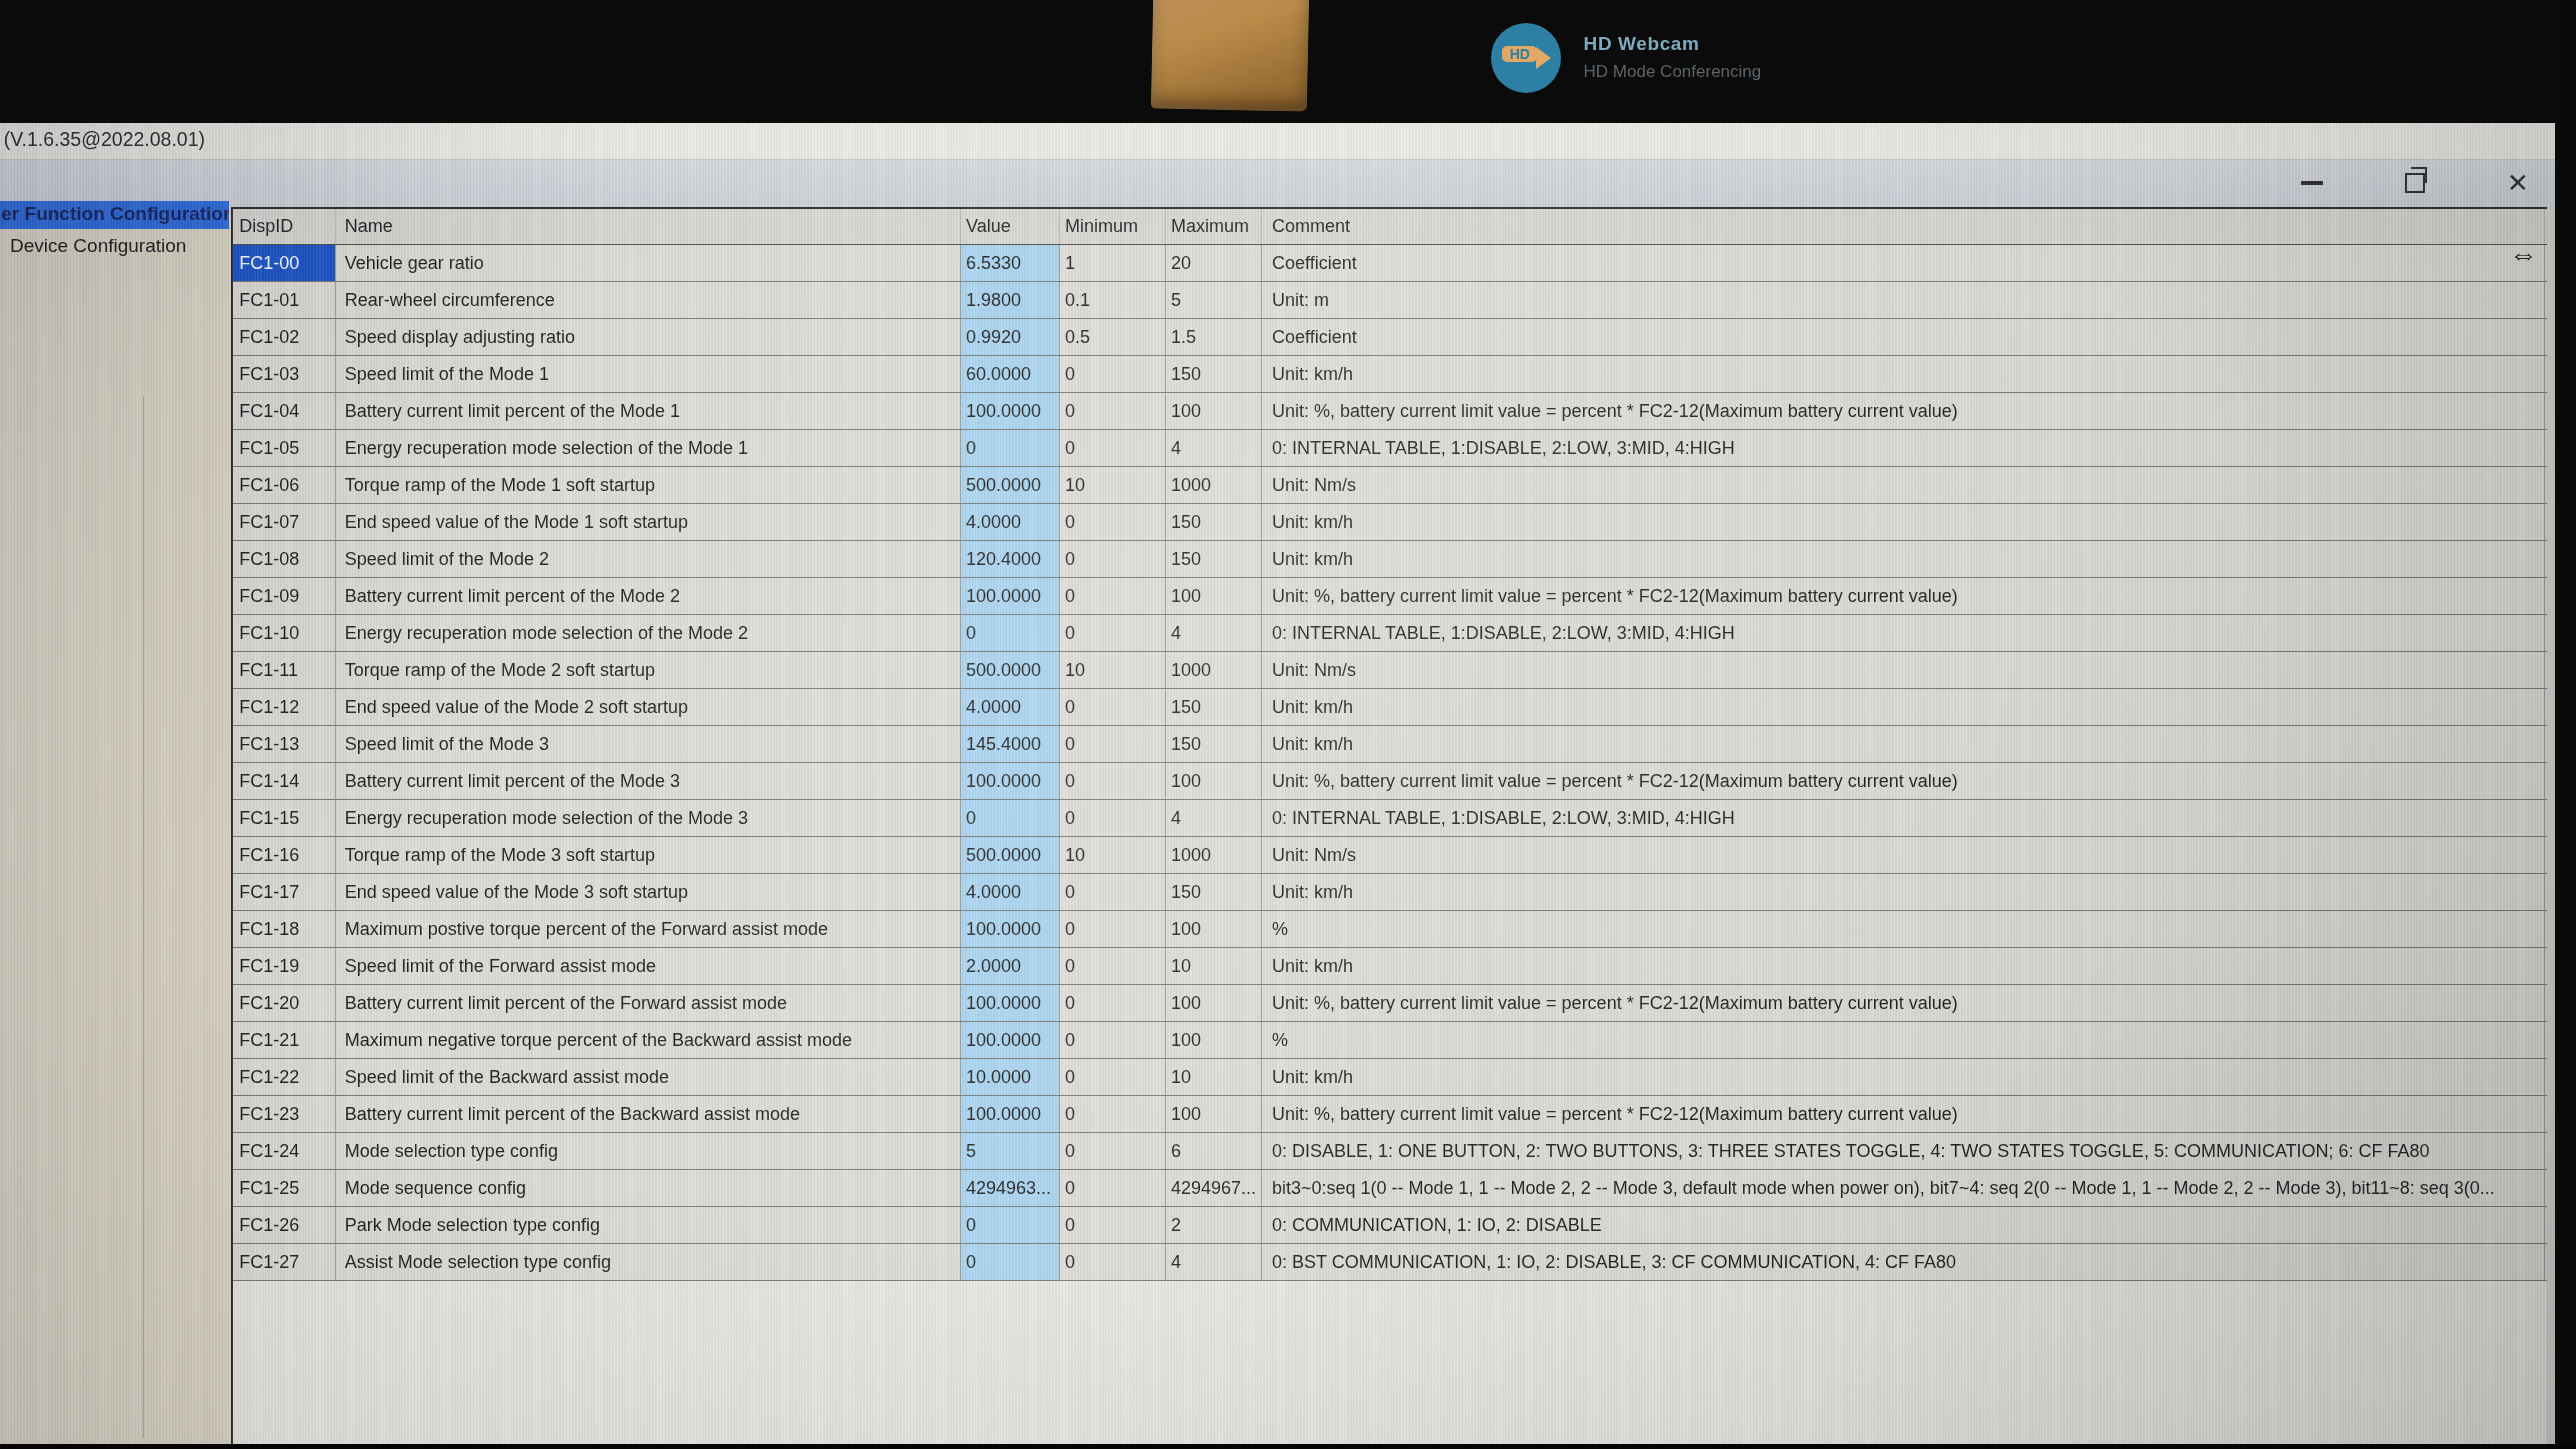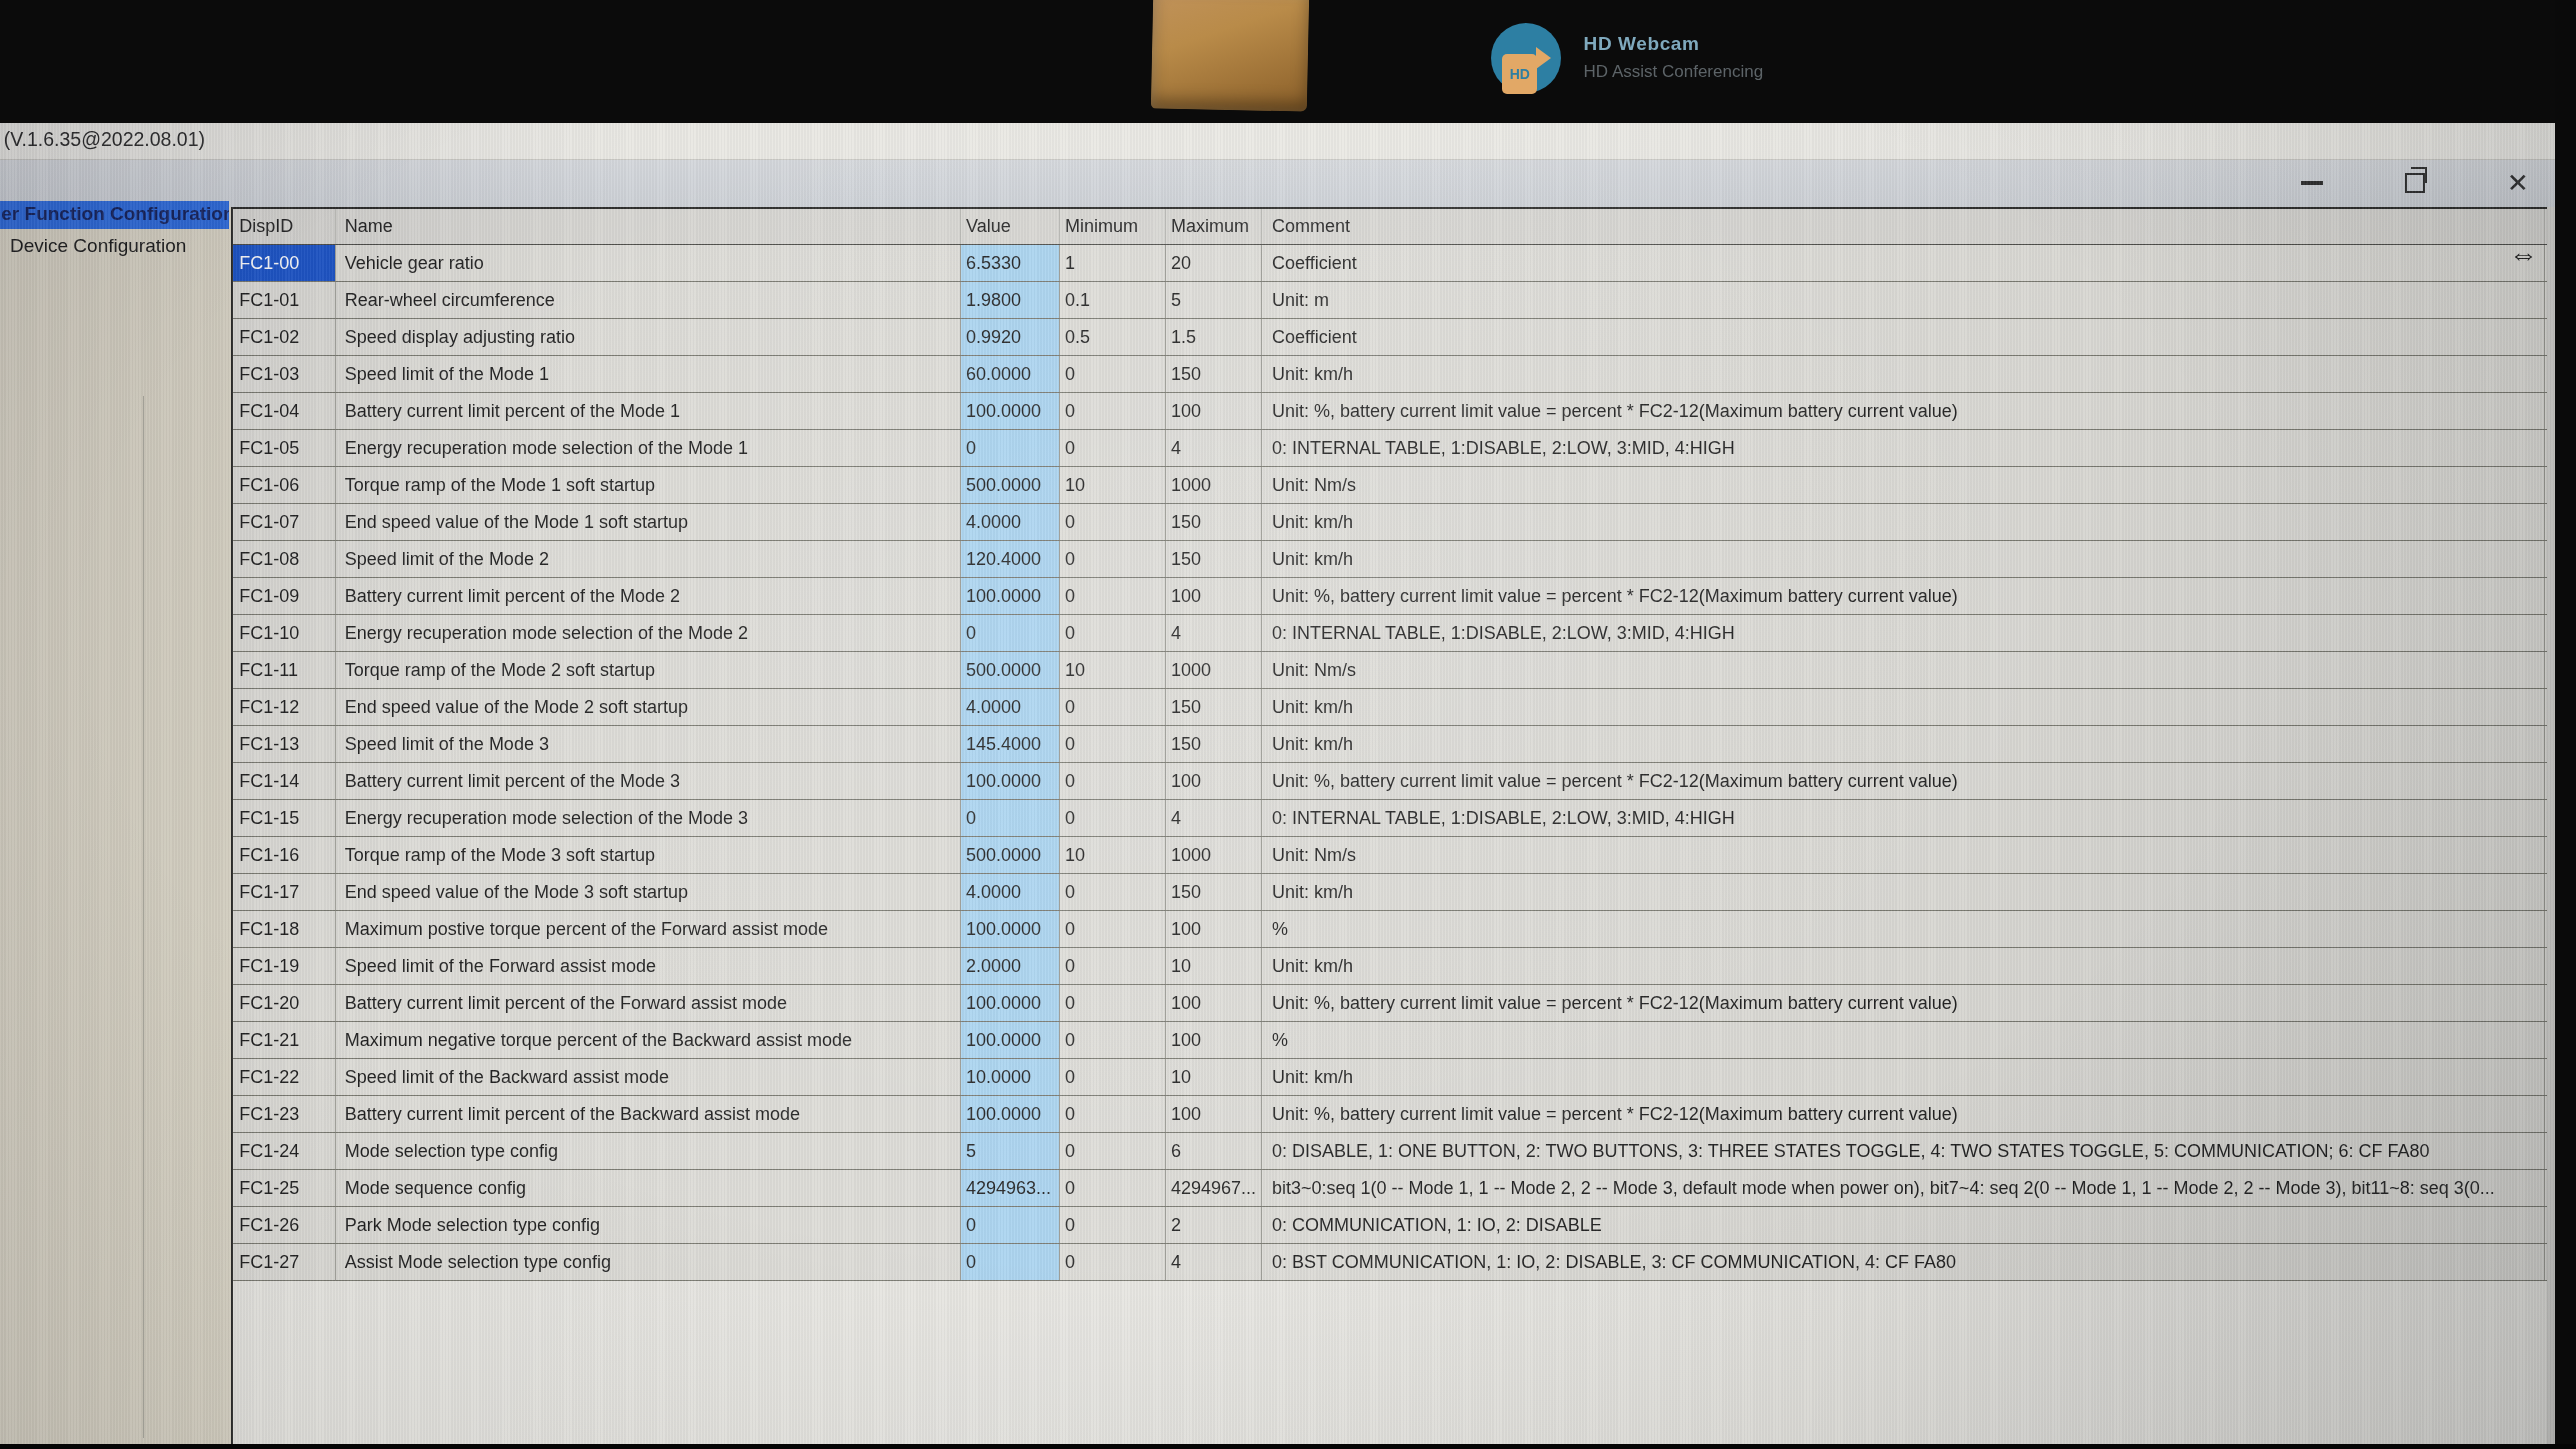--- a/index.html
+++ b/index.html
@@ -1,21 +1,21 @@
 <!DOCTYPE html>
 <html style="font-size:10px"><head>
 <meta charset="utf-8">
 <style>
   html,body{margin:0;padding:0;background:#070707;width:2576px;height:1449px;overflow:hidden;
             font-family:"Liberation Sans",sans-serif;}
   
   .bezel{position:absolute;inset:0;background:#0b0b0b;}
   .webcam-brand{position:absolute;left:1491px;top:22.6px;display:flex;align-items:center;gap:22.6px;}
   .webcam-circle{width:70px;height:70px;border-radius:50%;background:#2d7fa3;position:relative;}
-  .webcam-cam{position:absolute;left:11.3px;top:31px;width:35px;height:40px;background:#e2a866;border-radius:5px;
+  .webcam-cam{position:absolute;left:11.3px;top:23px;width:35px;height:16px;background:#e2a866;border-radius:5px;
               display:flex;align-items:center;justify-content:center;font-size:14px;font-weight:bold;color:#2d7fa3;}
   .webcam-tri{position:absolute;left:45px;top:24px;width:0;height:0;border-top:11.3px solid transparent;
               border-bottom:11.3px solid transparent;border-right:15px solid #e2a866;transform:rotate(180deg);}
   .webcam-title{font-size:19px;font-weight:bold;color:#7fa9bd;letter-spacing:0.6px;}
   .webcam-sub{font-size:17px;color:#5d6468;margin-top:6.3px;}
   .tape{position:absolute;left:1152px;top:-3.8px;width:156px;height:114px;
         background:linear-gradient(160deg,#c0925a 0%,#b98b49 35%,#8a5f29 100%);
         background-color:#a87c3e;border-radius:0 0 6.3px 5px;transform:rotate(1.2deg);
         box-shadow:inset 0 -8.8px 16.4px rgba(0,0,0,.35), inset 3.8px 0 8.8px rgba(255,255,255,.12);}
   
@@ -71,21 +71,21 @@
 <body>
 
 <div class="bezel">
   <div class="webcam-brand">
     <div class="webcam-circle">
       <div class="webcam-cam">HD</div>
       <div class="webcam-tri"></div>
     </div>
     <div>
       <div class="webcam-title">HD Webcam</div>
-      <div class="webcam-sub">HD Assist Conferencing</div>
+      <div class="webcam-sub">HD Mode Conferencing</div>
     </div>
   </div>
   <div class="tape"></div>
 </div>
 
 <div class="screen">
 
   <div class="titlebar">
     <div class="version-text">(V.1.6.35@2022.08.01)</div>
   </div>

